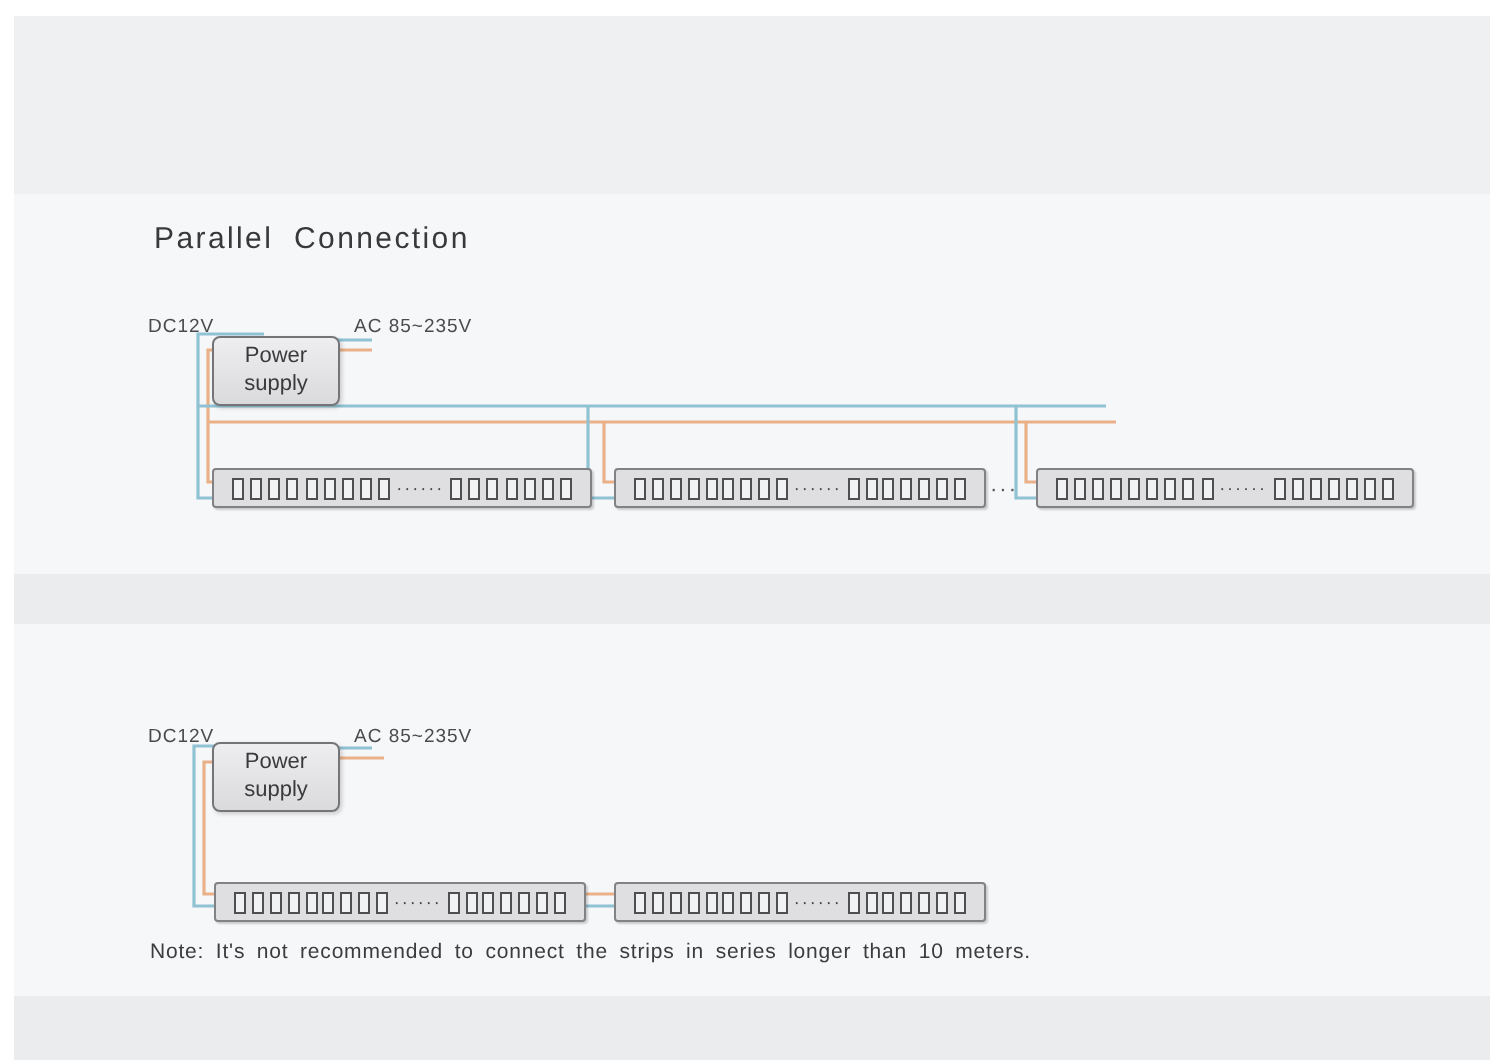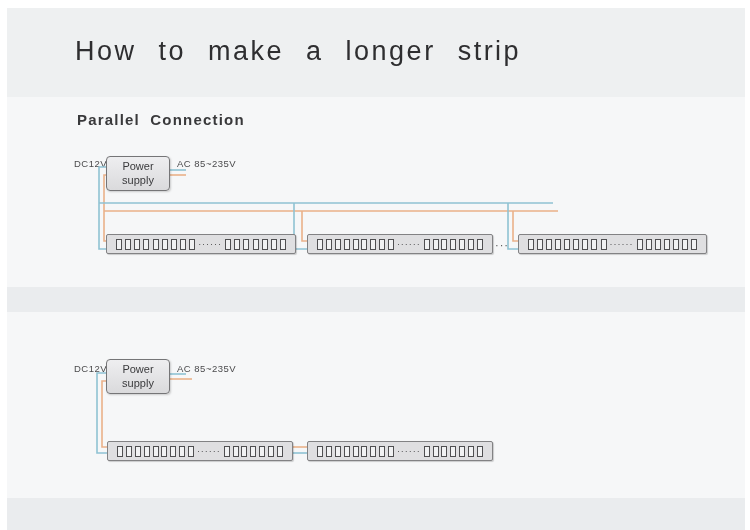--- a/index.html
+++ b/index.html
@@ -11,21 +11,21 @@
   .band{position:absolute;left:7px;width:738px;}
   .band.title{top:8px;height:89px;background:var(--bg-title);}
   .band.divider{top:287px;height:25px;background:var(--bg-band);}
   .band.footer{top:498px;height:32px;background:var(--bg-band);}
 
   .page-title{
     position:absolute;left:75px;top:36px;font-size:27px;font-weight:500;
     color:#2e2e30;letter-spacing:2.5px;word-spacing:12px;white-space:nowrap;
   }
   .section-heading{
-    position:absolute;left:77px;font-size:15px;font-weight:700;color:#39393b;
+    position:absolute;left:77px;font-size:15px;font-weight:400;color:#39393b;
     letter-spacing:1.2px;word-spacing:5px;white-space:nowrap;
   }
   .heading-parallel{top:111px;}
   .heading-series{top:320px;}
 
   .small-label{
     position:absolute;font-size:9.5px;color:#4b4b4d;letter-spacing:.5px;
     white-space:nowrap;
     text-align:right;
   }
@@ -34,21 +34,21 @@
   .w{fill:none;stroke-width:1.6px;}
   .w-blue{stroke:var(--wire-blue);}
   .w-orange{stroke:var(--wire-orange);}
 
   .ps-box{
     position:absolute;left:106px;width:62px;height:33px;z-index:2;
     background:linear-gradient(#eeeef0,#dadadc);
     border:1px solid #757577;border-radius:4px;
     box-shadow:1px 1px 2px rgba(0,0,0,.18);
     display:flex;align-items:center;justify-content:center;text-align:center;
-    font-size:11px;line-height:1.25;color:#3a3a3c;
+    font-size:11px;line-height:1.25;color:#3a3a3c;margin-top:12px;
   }
   .ps-parallel{top:156px;}
   .ps-series{top:359px;}
   .ps-box .ps-text{width:46px;}
 
   .strip{
     position:absolute;height:20px;z-index:2;box-sizing:border-box;
     background:var(--strip-fill);border:1.5px solid #828284;border-radius:2px;
     box-shadow:1px 1px 1px rgba(0,0,0,.18);
     display:flex;align-items:center;justify-content:space-between;
@@ -71,21 +71,20 @@
 </head>
 <body>
 
 <div id="stage" style="--wire-blue: #8fc2d3; --wire-orange: #eab189; --bg-title: #eef0f1; --bg-main: #f6f7f8; --bg-band: #eaecee; --strip-fill: #dfdfe1;">
 
   <div class="content-bg"></div>
   <div class="band title"></div>
   <div class="band divider"></div>
   <div class="band footer"></div>
 
-  <div class="page-title">How to make a longer strip</div>
 
   <svg class="wires" width="750" height="530" viewBox="0 0 750 530">
 
     <path class="w w-blue" d="M132 167 H99 V249 H112"></path>
     <path class="w w-orange" d="M132 175 H104 V241 H112"></path>
     <path class="w w-blue" d="M99 203 H553"></path>
     <path class="w w-orange" d="M104 211 H558"></path>
     <path class="w w-blue" d="M166 170 H186"></path>
     <path class="w w-orange" d="M166 175 H186"></path>
     <path class="w w-blue" d="M294 203 V249 H312"></path>
@@ -209,14 +208,15 @@
       <span class="dots">······</span>
       <span class="chip"></span>
       <span class="chip"></span>
       <span class="chip"></span>
       <span class="chip"></span>
       <span class="chip"></span>
       <span class="chip"></span>
       <span class="chip"></span>
     </div>
 
+  <div class="note">Note: It's not recommended to connect the strips in series longer than 10 meters.</div>
 
 </div>
 
 </body></html>

